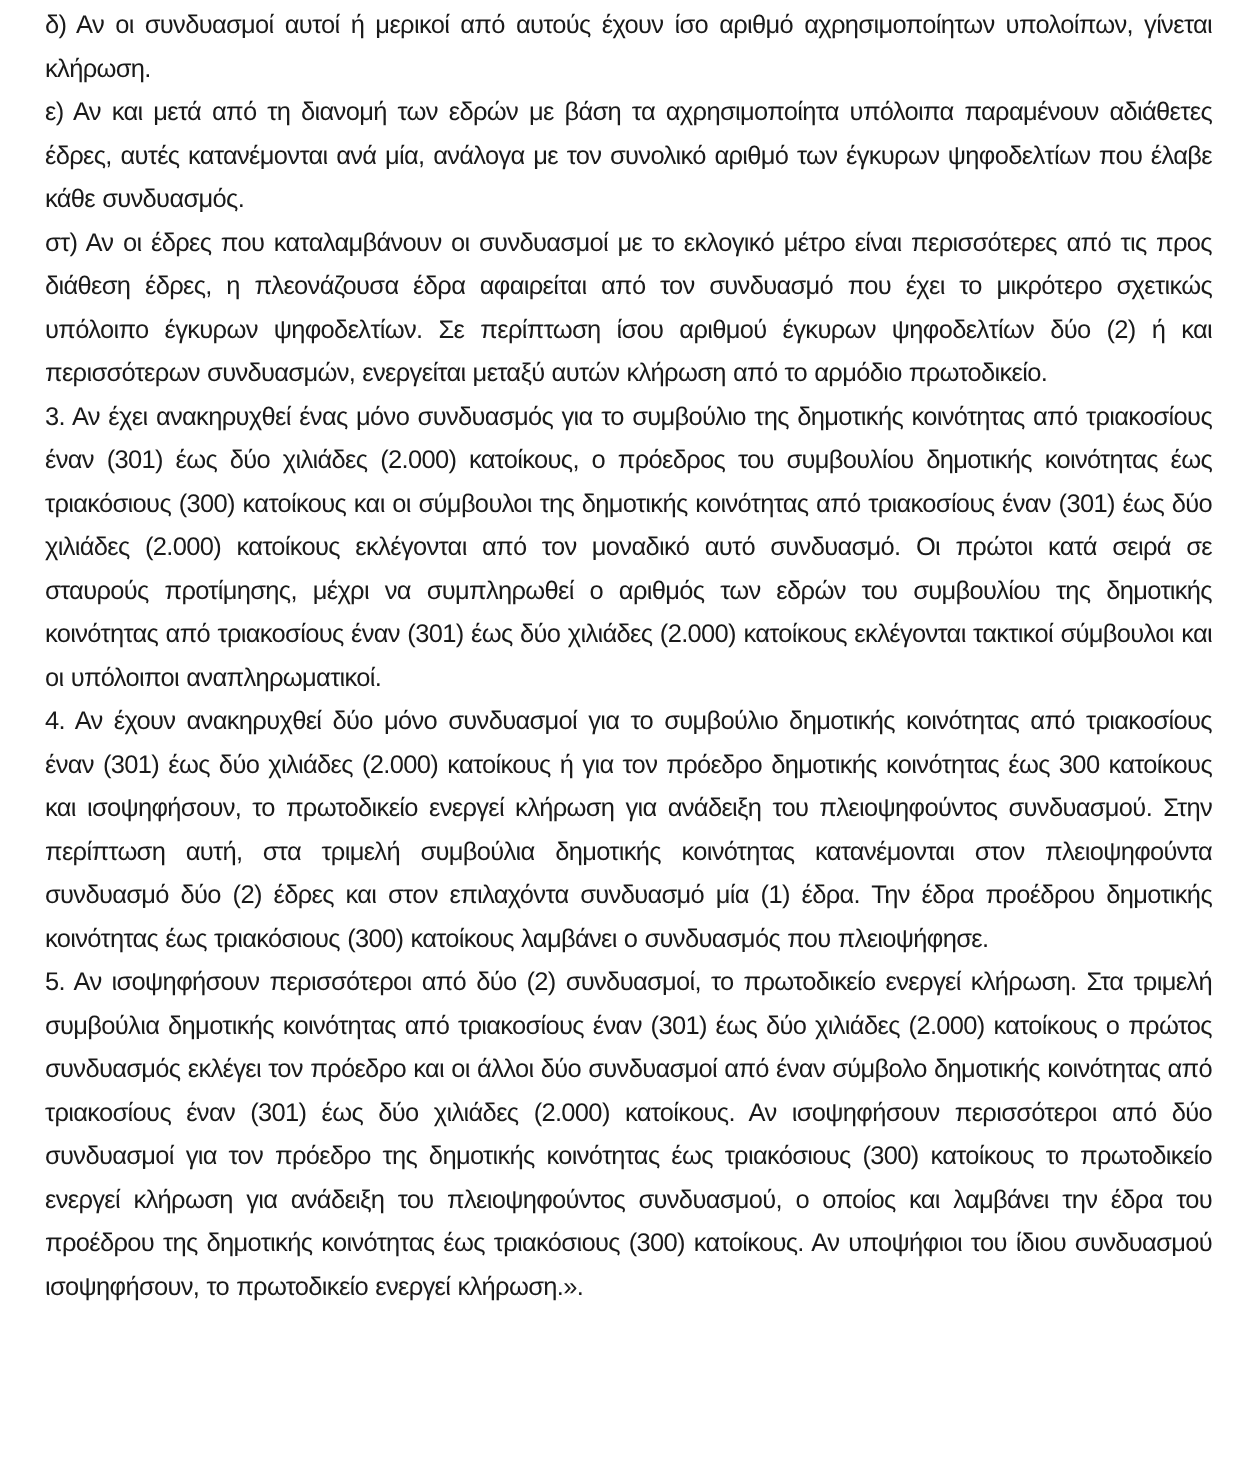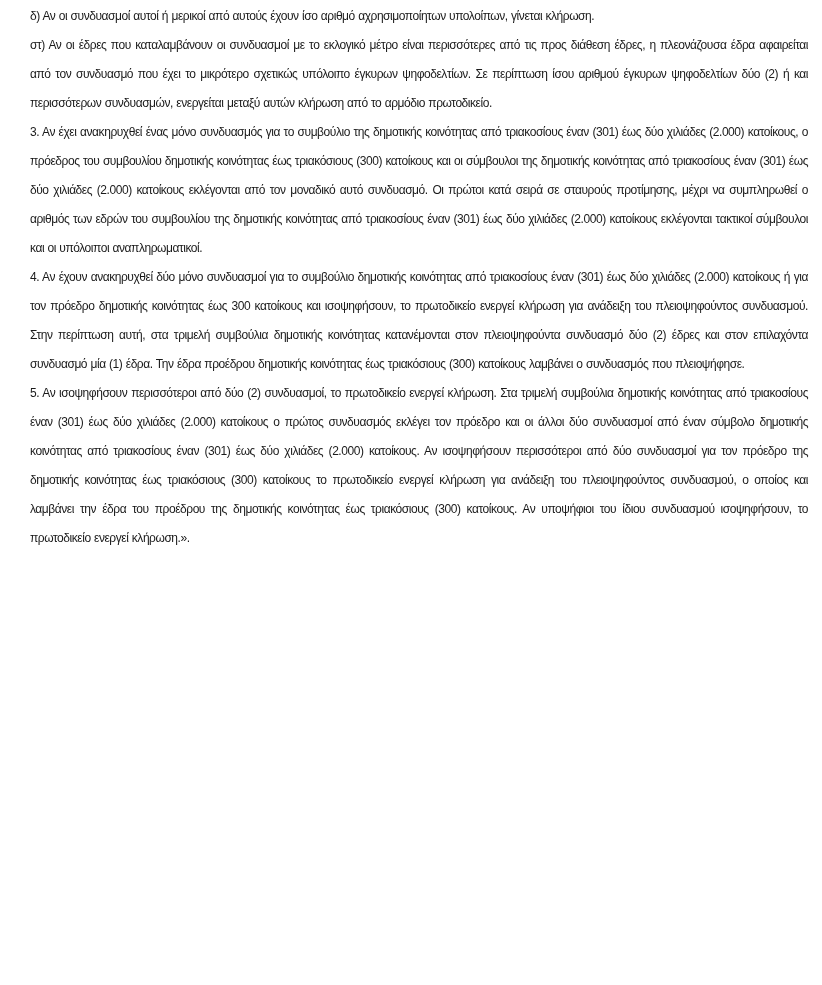--- a/index.html
+++ b/index.html
@@ -13,36 +13,37 @@
       overflow: hidden;
       position: relative;
     }
     .page {
       position: absolute;
       left: 30px;
       top: 2px;
       width: 778px;
       color: #1a1a1a;
       font-family: "Liberation Sans", sans-serif;
-      font-size: 12px;
+      font-size: 17px;
       line-height: 29px;
       text-align: justify;
       letter-spacing: -0.45px;
       word-spacing: 0.5px;
     }
     .para {
       margin: 0;
       padding: 0;
       text-align: justify;
       text-align-last: left;
       hyphens: none;
     }
   </style>
 </head>
 <body>
 
 <div class="page">
   <p class="para">δ) Αν οι συνδυασμοί αυτοί ή μερικοί από αυτούς έχουν ίσο αριθμό αχρησιμοποίητων υπολοίπων, γίνεται κλήρωση.</p>
+  <p class="para">ε) Αν και μετά από τη διανομή των εδρών με βάση τα αχρησιμοποίητα υπόλοιπα παραμένουν αδιάθετες έδρες, αυτές κατανέμονται ανά μία, ανάλογα με τον συνολικό αριθμό των έγκυρων ψηφοδελτίων που έλαβε κάθε συνδυασμός.</p>
   <p class="para">στ) Αν οι έδρες που καταλαμβάνουν οι συνδυασμοί με το εκλογικό μέτρο είναι περισσότερες από τις προς διάθεση έδρες, η πλεονάζουσα έδρα αφαιρείται από τον συνδυασμό που έχει το μικρότερο σχετικώς υπόλοιπο έγκυρων ψηφοδελτίων. Σε περίπτωση ίσου αριθμού έγκυρων ψηφοδελτίων δύο (2) ή και περισσότερων συνδυασμών, ενεργείται μεταξύ αυτών κλήρωση από το αρμόδιο πρωτοδικείο.</p>
   <p class="para">3. Αν έχει ανακηρυχθεί ένας μόνο συνδυασμός για το συμβούλιο της δημοτικής κοινότητας από τριακοσίους έναν (301) έως δύο χιλιάδες (2.000) κατοίκους, ο πρόεδρος του συμβουλίου δημοτικής κοινότητας έως τριακόσιους (300) κατοίκους και οι σύμβουλοι της δημοτικής κοινότητας από τριακοσίους έναν (301) έως δύο χιλιάδες (2.000) κατοίκους εκλέγονται από τον μοναδικό αυτό συνδυασμό. Οι πρώτοι κατά σειρά σε σταυρούς προτίμησης, μέχρι να συμπληρωθεί ο αριθμός των εδρών του συμβουλίου της δημοτικής κοινότητας από τριακοσίους έναν (301) έως δύο χιλιάδες (2.000) κατοίκους εκλέγονται τακτικοί σύμβουλοι και οι υπόλοιποι αναπληρωματικοί.</p>
   <p class="para">4. Αν έχουν ανακηρυχθεί δύο μόνο συνδυασμοί για το συμβούλιο δημοτικής κοινότητας από τριακοσίους έναν (301) έως δύο χιλιάδες (2.000) κατοίκους ή για τον πρόεδρο δημοτικής κοινότητας έως 300 κατοίκους και ισοψηφήσουν, το πρωτοδικείο ενεργεί κλήρωση για ανάδειξη του πλειοψηφούντος συνδυασμού. Στην περίπτωση αυτή, στα τριμελή συμβούλια δημοτικής κοινότητας κατανέμονται στον πλειοψηφούντα συνδυασμό δύο (2) έδρες και στον επιλαχόντα συνδυασμό μία (1) έδρα. Την έδρα προέδρου δημοτικής κοινότητας έως τριακόσιους (300) κατοίκους λαμβάνει ο συνδυασμός που πλειοψήφησε.</p>
   <p class="para">5. Αν ισοψηφήσουν περισσότεροι από δύο (2) συνδυασμοί, το πρωτοδικείο ενεργεί κλήρωση. Στα τριμελή συμβούλια δημοτικής κοινότητας από τριακοσίους έναν (301) έως δύο χιλιάδες (2.000) κατοίκους ο πρώτος συνδυασμός εκλέγει τον πρόεδρο και οι άλλοι δύο συνδυασμοί από έναν σύμβολο δημοτικής κοινότητας από τριακοσίους έναν (301) έως δύο χιλιάδες (2.000) κατοίκους. Αν ισοψηφήσουν περισσότεροι από δύο συνδυασμοί για τον πρόεδρο της δημοτικής κοινότητας έως τριακόσιους (300) κατοίκους το πρωτοδικείο ενεργεί κλήρωση για ανάδειξη του πλειοψηφούντος συνδυασμού, ο οποίος και λαμβάνει την έδρα του προέδρου της δημοτικής κοινότητας έως τριακόσιους (300) κατοίκους. Αν υποψήφιοι του ίδιου συνδυασμού ισοψηφήσουν, το πρωτοδικείο ενεργεί κλήρωση.».</p>
 </div>
 
 </body></html>

